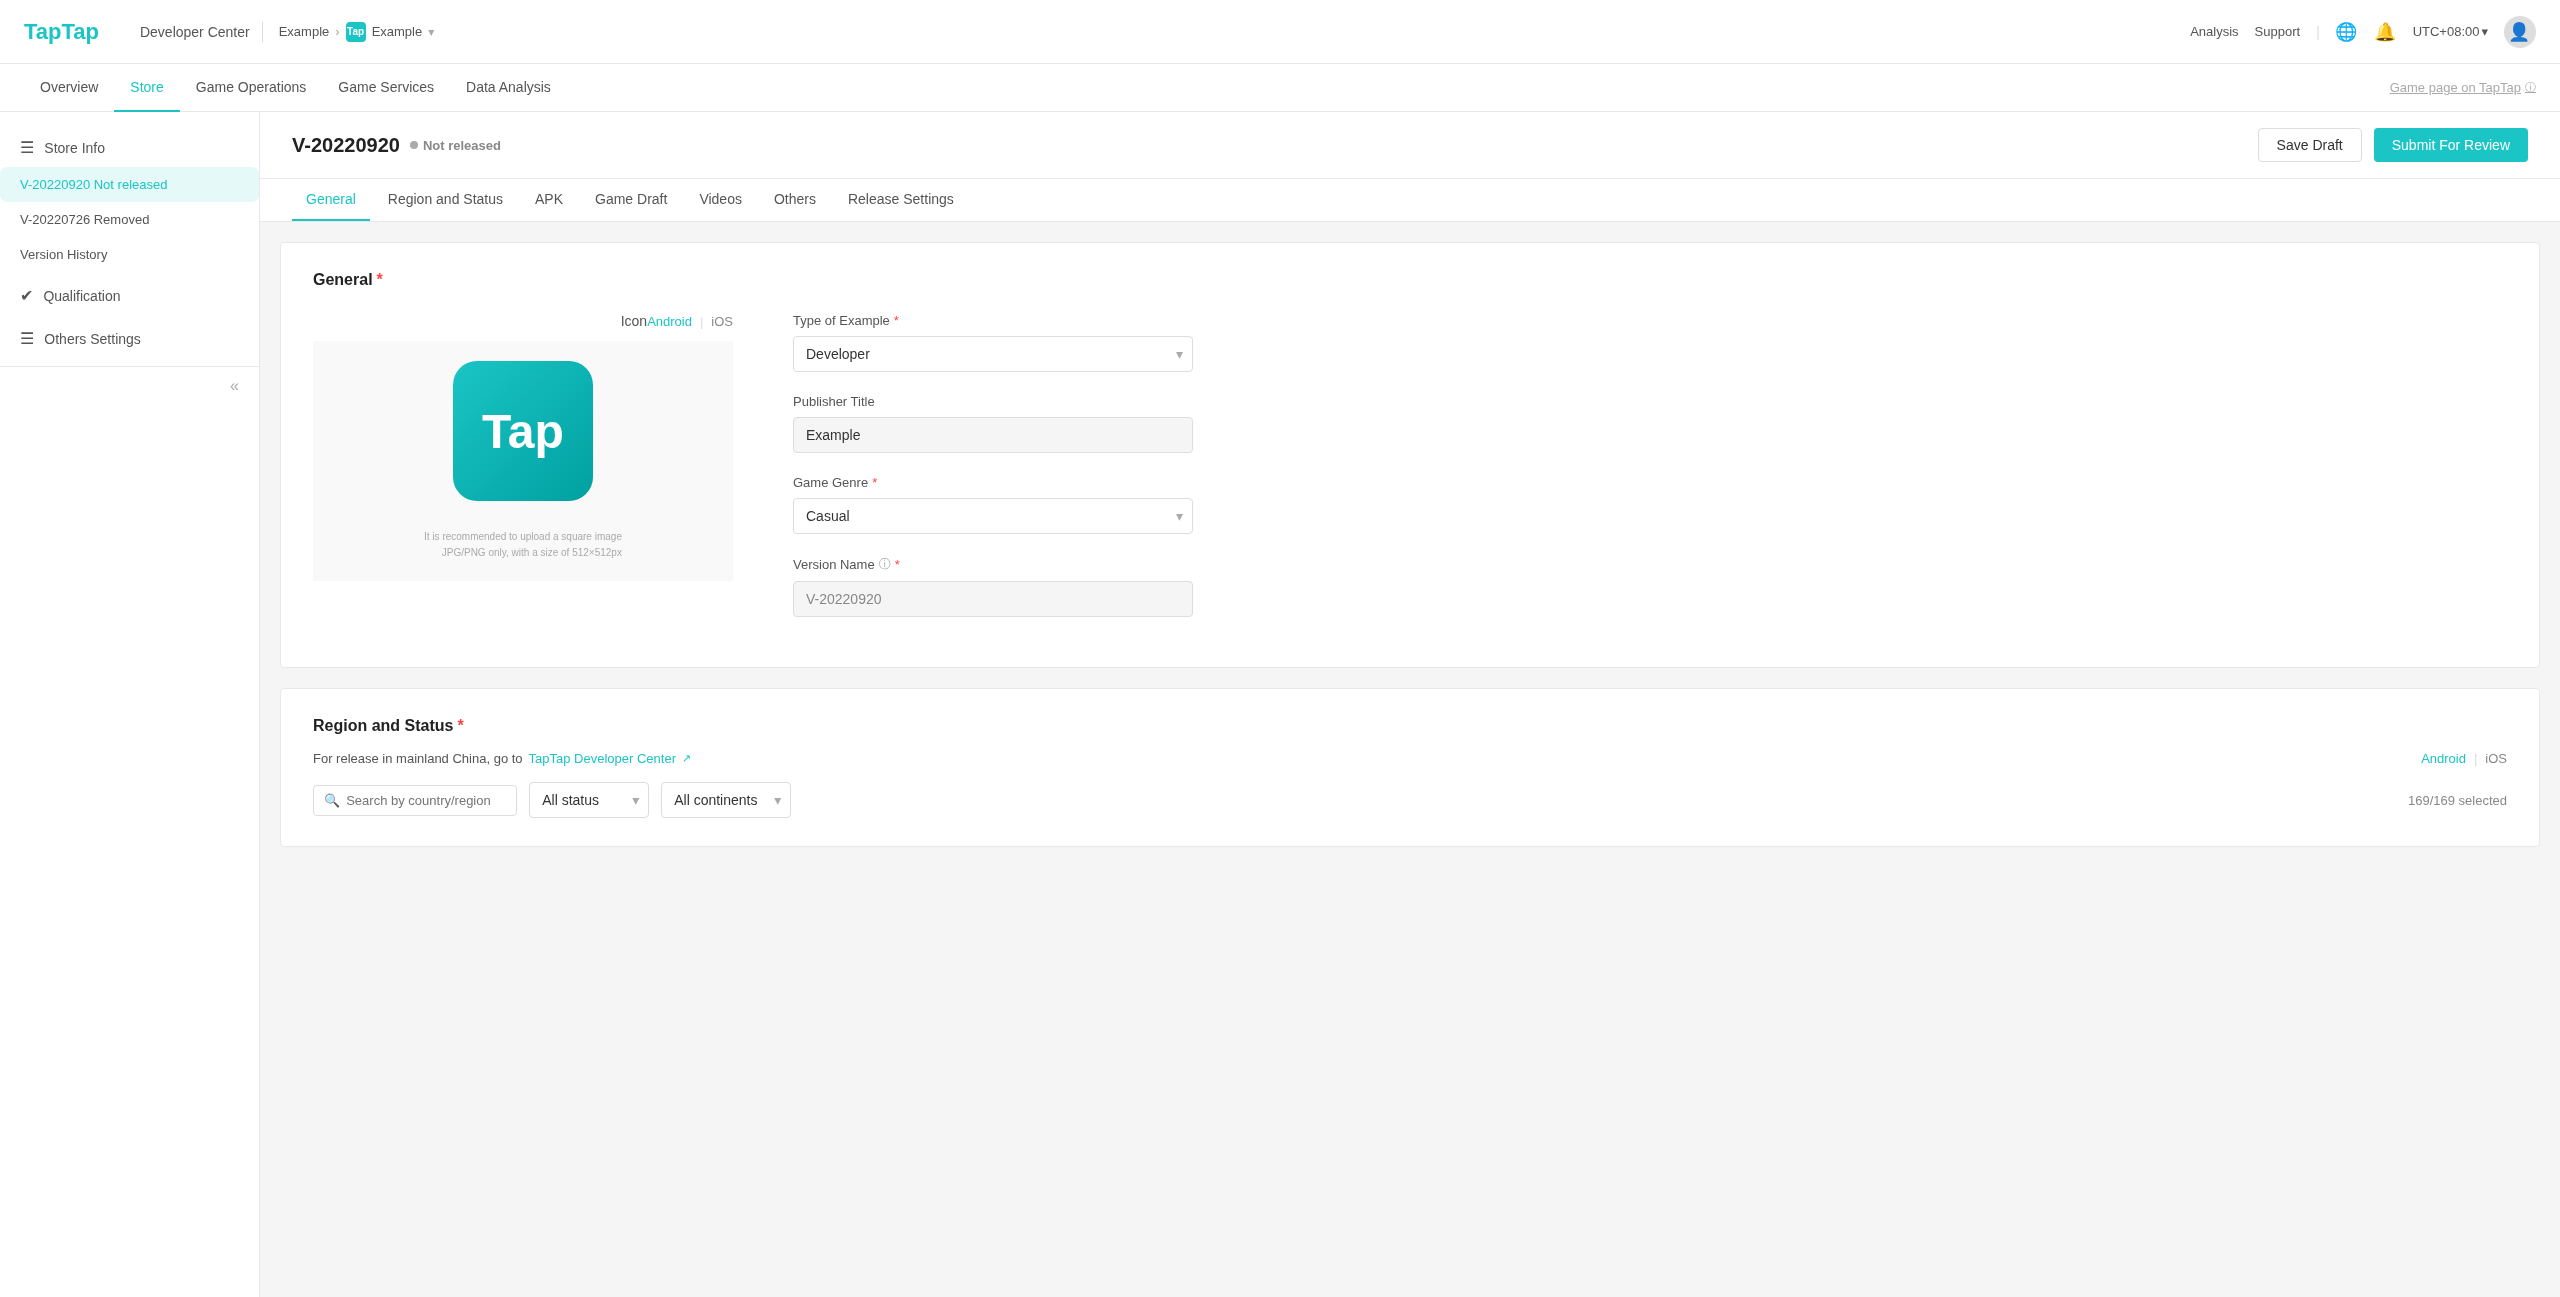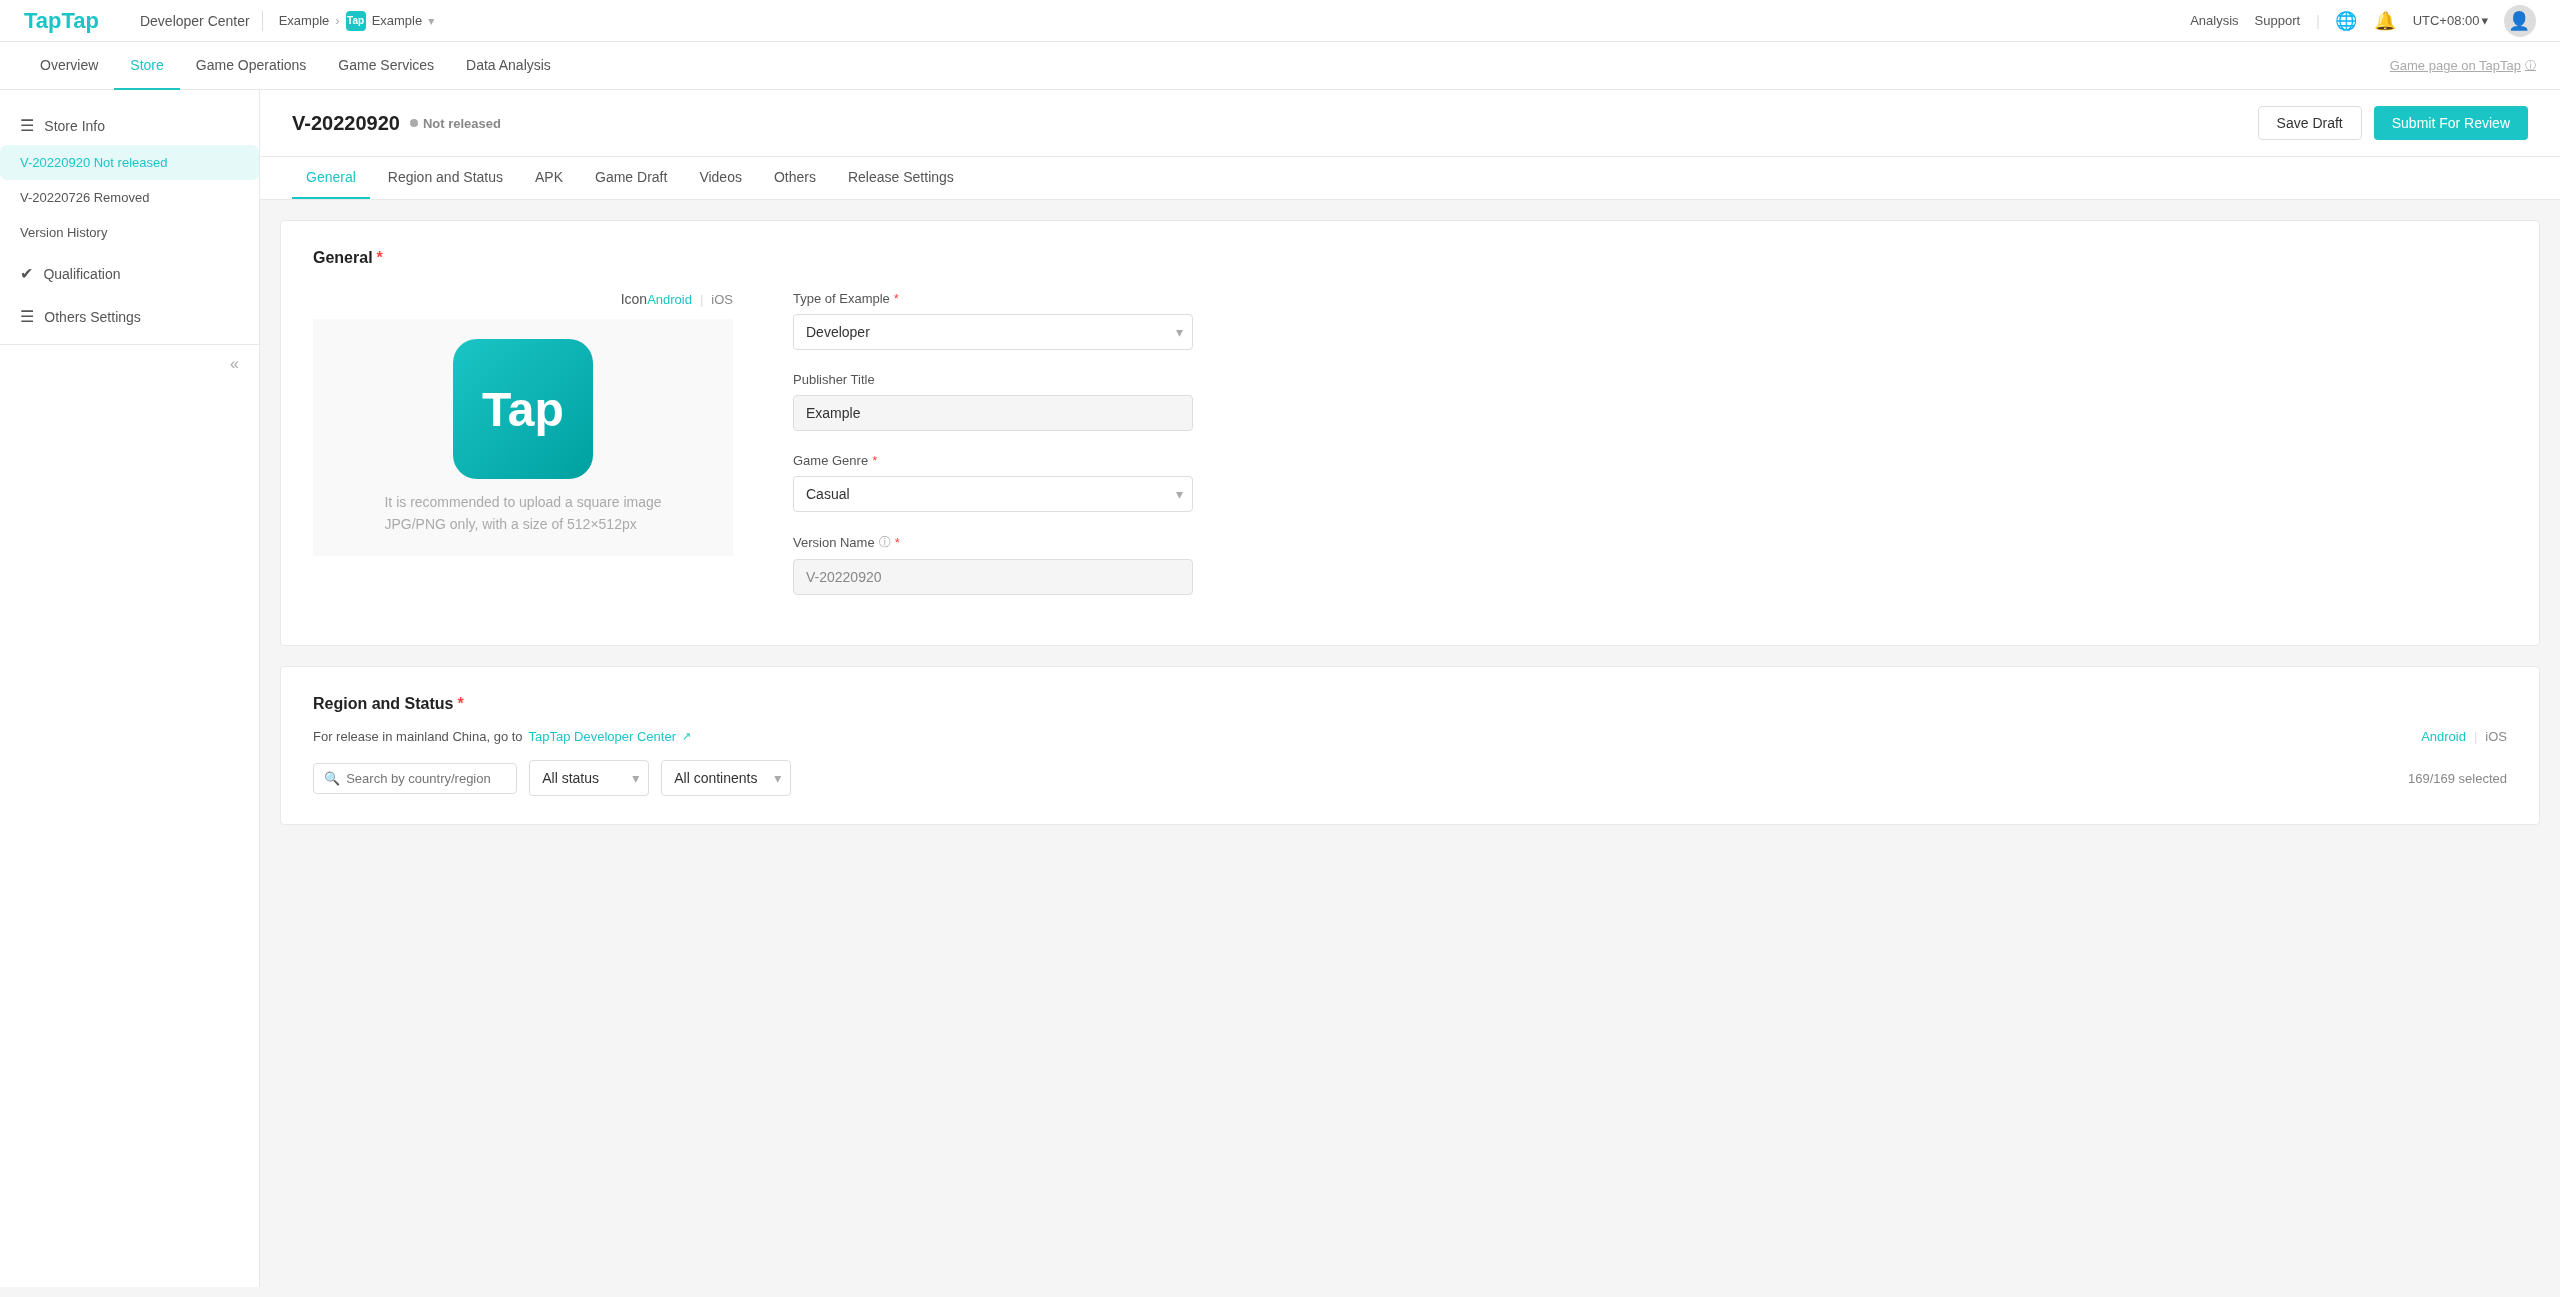--- a/index.html
+++ b/index.html
@@ -1,21 +1,21 @@
 <!DOCTYPE html>
 <html><head>
   <meta charset="utf-8">
   <style>
     * { box-sizing: border-box; margin: 0; padding: 0; }
     body { font-family: -apple-system, BlinkMacSystemFont, 'Segoe UI', sans-serif; font-size: 14px; color: #333; background: #f5f5f5; }
 
     
     .top-header {
       display: flex; align-items: center; justify-content: space-between;
-      background: #fff; padding: 0 24px; height: 42px;
+      background: #fff; padding: 0 24px; height: 64px;
       border-bottom: 1px solid #e8e8e8;
     }
     .top-header-left { display: flex; align-items: center; gap: 12px; }
     .logo { display: flex; align-items: center; gap: 4px; }
     .logo-text { font-size: 22px; font-weight: 700; color: #1bc5c5; }
     .logo-sub { font-size: 14px; color: #555; margin-left: 37px; }
     .breadcrumb { display: flex; align-items: center; gap: 6px; font-size: 13px; color: #555; border-left: 1px solid #ddd; padding-left: 16px; }
     .breadcrumb-sep { color: #aaa; }
     .breadcrumb-icon { width: 20px; height: 20px; background: #1bc5c5; border-radius: 4px; display: inline-flex; align-items: center; justify-content: center; }
     .breadcrumb-icon span { color: #fff; font-size: 10px; font-weight: 700; }
@@ -118,21 +118,21 @@
     .icon-platform-sep { color: #ddd; }
     .icon-upload-box {
       border: none; background: #f9f9f9; display: flex; align-items: center; justify-content: center;
       flex-direction: column; padding: 20px;
     }
     .taptap-icon-preview {
       width: 140px; height: 140px; border-radius: 24px; background: linear-gradient(135deg, #1bc5c5, #00a0a0);
       display: flex; align-items: center; justify-content: center; margin-bottom: 12px;
     }
     .taptap-icon-preview span { color: #fff; font-size: 48px; font-weight: 700; }
-    .icon-hint { font-size: 14px; color: #aaa; text-align: left; line-height: 1.6; }
+    .icon-hint { font-size: 10px; color: #aaa; text-align: right; line-height: 1.6; margin-top: 16px; }
 
     
     .form-col { flex: 1; max-width: 400px; }
     .form-field { margin-bottom: 22px; }
     .form-label { font-size: 13px; color: #555; margin-bottom: 8px; display: flex; align-items: center; gap: 4px; }
     .select-wrapper { position: relative; }
     .select-wrapper select { width: 100%; padding: 9px 32px 9px 12px; border: 1px solid #ddd; border-radius: 4px; font-size: 14px; color: #333; background: #fff; appearance: none; cursor: pointer; }
     .select-arrow { position: absolute; right: 10px; top: 50%; transform: translateY(-50%); color: #aaa; pointer-events: none; }
     .form-input { width: 100%; padding: 9px 12px; border: 1px solid #ddd; border-radius: 4px; font-size: 14px; color: #333; background: #f5f5f5; }
     .form-input:disabled { background: #f5f5f5; color: #888; }

